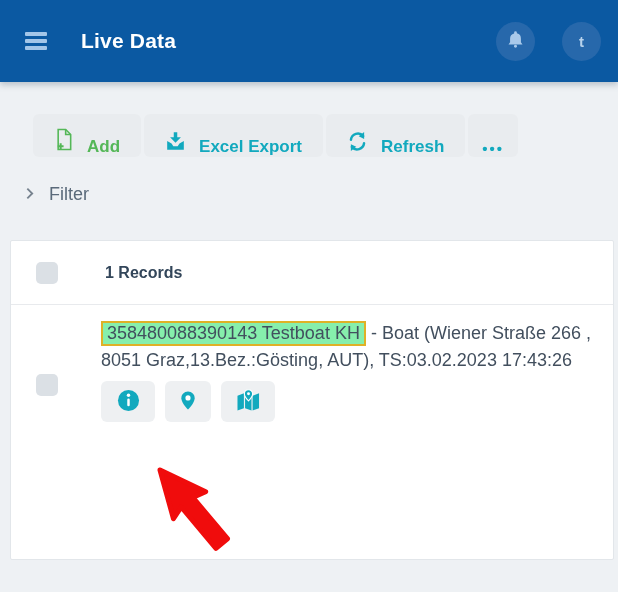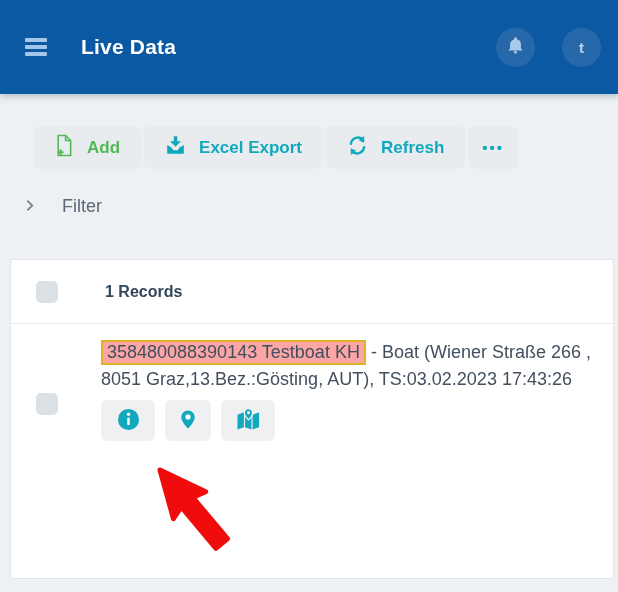--- a/index.html
+++ b/index.html
@@ -5,21 +5,21 @@
   * { box-sizing: border-box; margin: 0; padding: 0; }
   html,body { width: 618px; height: 592px; }
   body {
     font-family: "Liberation Sans", sans-serif;
     background: #eef1f4;
     position: relative;
     overflow: hidden;
   }
   
   .app-header {
-    height: 94px;
+    height: 82px;
     background: #0b59a2;
     display: flex;
     align-items: center;
     padding: 0 17px 0 25px;
     box-shadow: 0 3px 6px rgba(90,110,130,.35);
     position: relative; z-index: 2;
   }
   .hamburger { width: 22px; display: flex; flex-direction: column; gap: 3px; cursor: pointer; }
   .hamburger span { height: 4px; background: #a3c6e9; border-radius: 1px; }
   .app-title { color: #ffffff; font-size: 21px; font-weight: 700; margin-left: 34px; letter-spacing: .2px; }
@@ -27,54 +27,54 @@
   .hdr-circle {
     width: 39px; height: 39px; border-radius: 50%;
     background: #2768ab; display: flex; align-items: center; justify-content: center;
     cursor: pointer;
   }
   .avatar-initial { color: #b7d2ec; font-size: 15px; font-weight: 700; }
   
   .toolbar { margin: 32px 0 0 33px; display: flex; gap: 3px; }
   .tb-btn {
     background: #e9ecef; border: none; border-radius: 6px;
-    height: 43px; display: flex; align-items: center; gap: 13px;
+    height: 43px; display: flex; align-items: flex-end; gap: 13px;
     padding: 0 21px; font-family: inherit;
     font-size: 17px; font-weight: 700; cursor: pointer;
   }
   .tb-btn.green { color: #54b757; }
   .tb-btn.teal  { color: #12a9be; }
   .tb-btn.more  { padding: 0 14px; font-size: 15px; letter-spacing: 2px; color: #12a9be; }
   
   .filter-row {
-    margin: 27px 0 0 23px; display: flex; align-items: center; gap: 26px;
+    margin: 27px 0 0 23px; display: flex; align-items: center; gap: 13px;
     color: #5a6a7a; font-size: 18px; cursor: pointer; width: 120px;
   }
   
   .card {
-    position: absolute; left: 10px; top: 259px; width: 604px; height: 320px;
+    position: absolute; left: 10px; top: 240px; width: 604px; height: 320px;
     background: #ffffff; border: 1px solid #e2e6ea; border-radius: 2px;
   }
   .card-header {
     height: 64px; display: flex; align-items: center;
     padding-left: 25px; gap: 47px; border-bottom: 1px solid #e8eaed;
   }
   .checkbox {
     width: 22px; height: 22px; border-radius: 5px; background: #dbe0e5;
     flex: 0 0 auto; cursor: pointer;
   }
   .records-count { color: #33465a; font-size: 16px; font-weight: 700; }
   .record-row { display: flex; padding: 15px 10px 0 25px; }
   .record-row .checkbox { margin-top: 54px; }
   .record-main { margin-left: 43px; }
   .record-text {
     font-size: 18px; line-height: 27px; color: #424f5e; max-width: 502px;
   }
   .hl {
-    background: #fca5a5; border: 2px solid #dfb126; padding: 0 4px 1px 4px;
+    background: #86efac; border: 2px solid #dfb126; padding: 0 4px 1px 4px;
   }
   .actions { display: flex; gap: 10px; margin-top: 7px; }
   .action-btn {
     border: none; background: #eef0f2; border-radius: 6px;
     height: 41px; display: flex; align-items: center; justify-content: center;
     cursor: pointer;
   }
   .action-btn.w54 { width: 54px; }
   .action-btn.w46 { width: 46px; }
   

